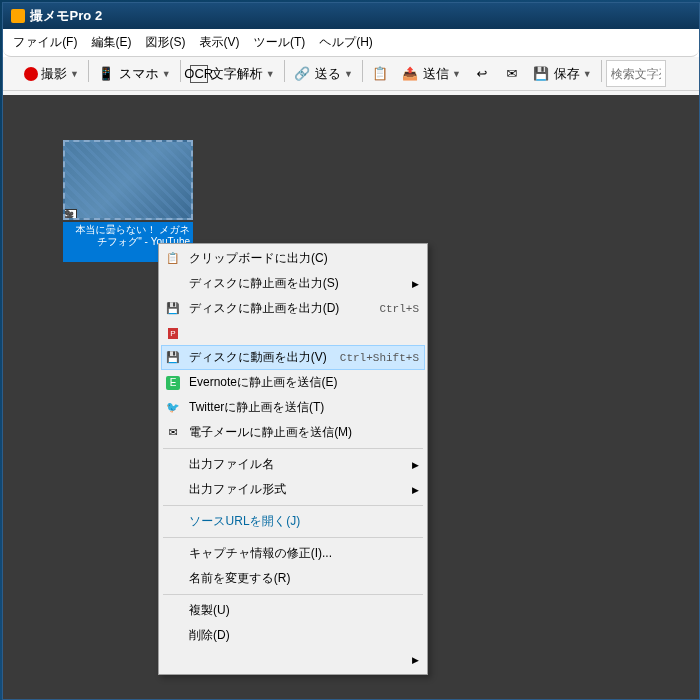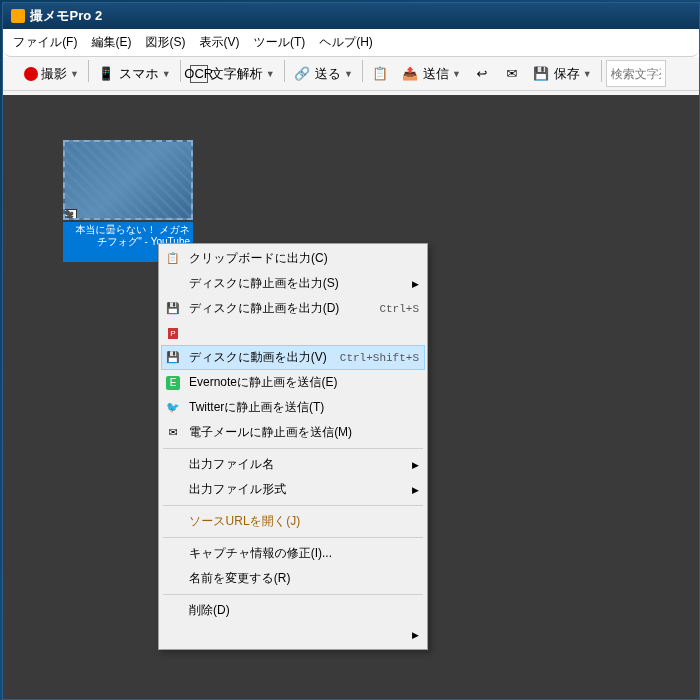--- a/index.html
+++ b/index.html
@@ -26,21 +26,21 @@
 .canvas { background: #3a3a3a; position: absolute; top: 92px; left: 0; right: 0; bottom: 0; padding: 0; }
 .canvasinner { margin: 30px 20px; position: relative; }
 .thumb { position: absolute; top: 15px; left: 40px; width: 130px; height: 110px; }
 .thumb .img { width: 130px; height: 80px; background: linear-gradient(135deg, #4a7ba3 0%, #5c8db5 50%, #3a6a93 100%); border: 2px dashed #88aacc; position: relative; overflow: hidden; }
 .thumb .img::before { content: ''; position: absolute; inset: 0; background: repeating-linear-gradient(45deg, rgba(100,150,200,0.3) 0, rgba(100,150,200,0.3) 3px, transparent 3px, transparent 8px); }
 .thumb .vidicon { position: absolute; bottom: -3px; left: -4px; width: 16px; height: 12px; background: #fff; border: 1px solid #333; font-size: 9px; display: flex; align-items: center; justify-content: center; }
 .thumb .cap { background: #0078d7; color: #fff; font-size: 10px; padding: 2px 3px; text-align: right; line-height: 1.2; margin-top: 2px; }
 .ctxmenu { position: absolute; top: 243px; left: 158px; width: 270px; background: #f0f0f0; border: 1px solid #a0a0a0; box-shadow: 3px 3px 6px rgba(0,0,0,0.3); font-size: 12px; padding: 2px; }
 .ctxmenu .mi { display: flex; align-items: center; padding: 4px 6px 4px 4px; gap: 8px; cursor: default; position: relative; }
 .ctxmenu .mi.hilite { background: #cce8ff; border: 1px solid #99d1ff; padding: 3px 5px 3px 3px; }
-.ctxmenu .mi.disabled { color: #a16207; }
+.ctxmenu .mi.disabled { color: #0369a1; }
 .ctxmenu .mi .ico { width: 16px; height: 16px; display: flex; align-items: center; justify-content: center; font-size: 11px; flex-shrink: 0; }
 .ctxmenu .mi .lbl { flex: 1; }
 .ctxmenu .mi .sc { color: #555; font-size: 11px; font-family: Liberation Mono, monospace; }
 .ctxmenu .mi .arr { position: absolute; right: 6px; font-size: 9px; }
 .ctxmenu .msep { height: 1px; background: #d0d0d0; margin: 3px 2px; }
 svg { display: block; }
 </style>
 </head>
 <body>
 
@@ -218,19 +218,23 @@
       <span class="ico"></span>
       <span class="lbl">キャプチャ情報の修正(I)...</span>
     </div>
     <div class="mi">
       <span class="ico"></span>
       <span class="lbl">名前を変更する(R)</span>
     </div>
     <div class="msep"></div>
     <div class="mi">
       <span class="ico"></span>
+      <span class="lbl">複製(U)</span>
+    </div>
+    <div class="mi">
+      <span class="ico"></span>
       <span class="lbl">削除(D)</span>
     </div>
     <div class="mi">
       <span class="ico"></span>
       <span class="arr">▶</span>
     </div>
   </div>
 
 </body></html>

